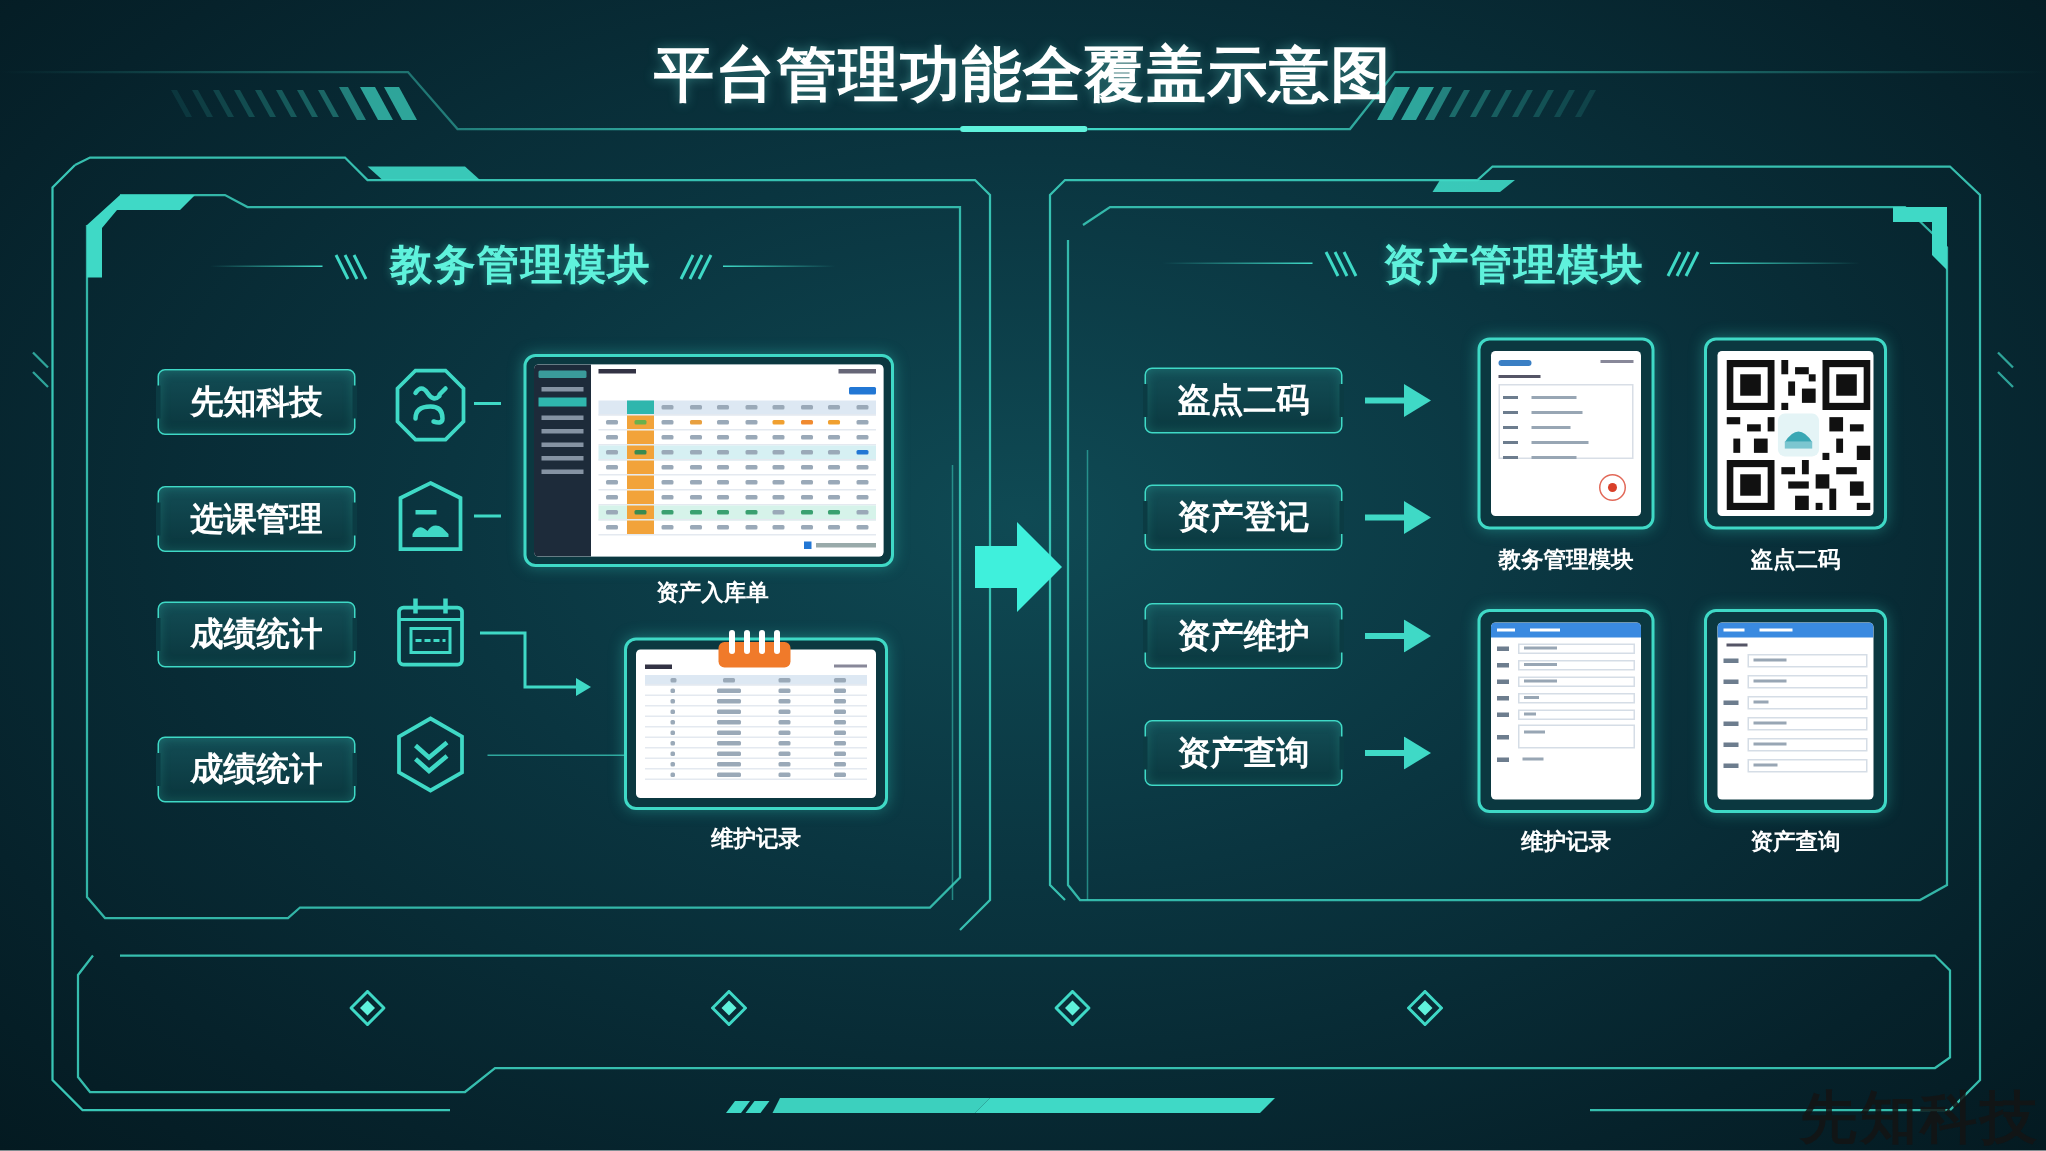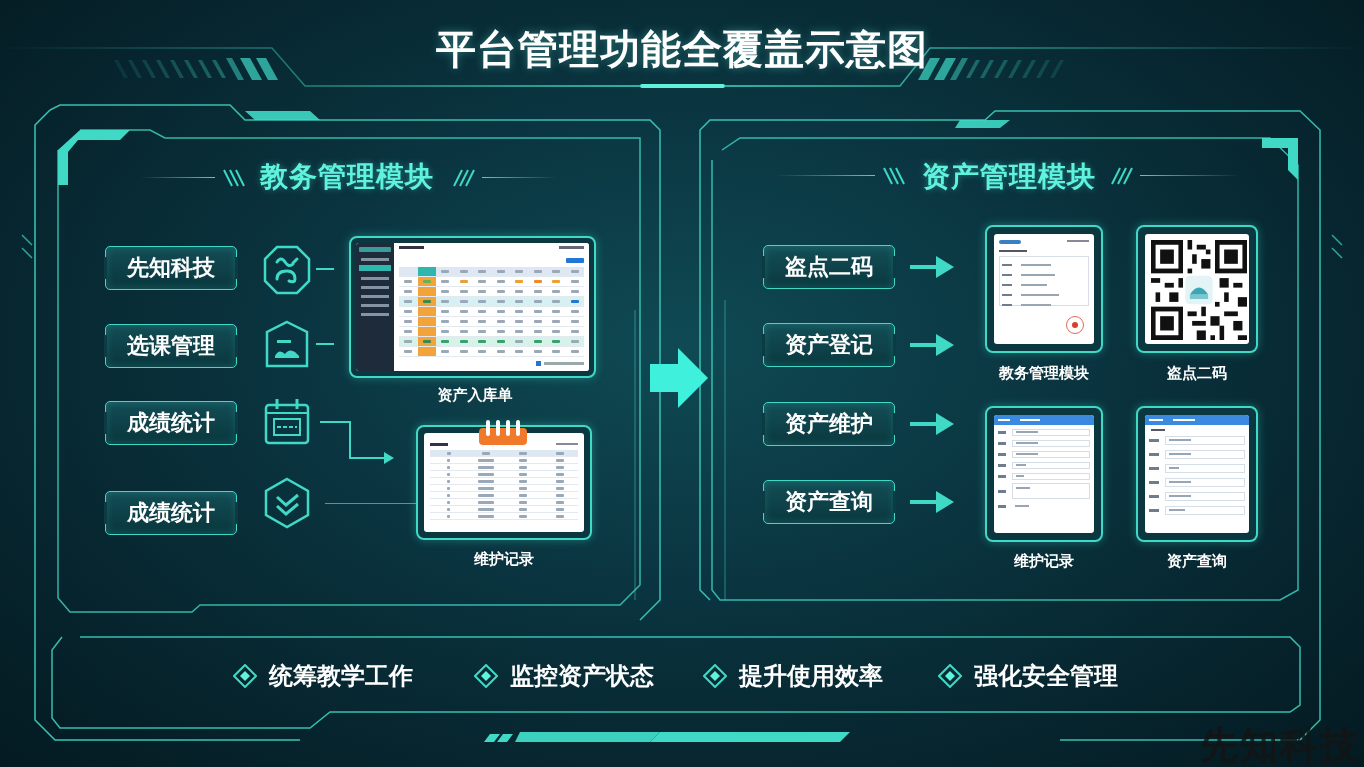--- a/index.html
+++ b/index.html
@@ -864,38 +864,34 @@
   </div>
   <div class="cap" style="left:1142px;top:552px;width:110px">资产查询</div>
 </div>
 
 <div>
   <div class="bullet" style="left:233px;top:660px">
     <svg class="diamond" viewBox="0 0 24 24">
         <polygon points="12,1 23,12 12,23 1,12" fill="none" stroke="#3fd9c6" stroke-width="2"></polygon>
         <polygon points="12,7 17,12 12,17 7,12" fill="#5ff2dc"></polygon>
       </svg>
-    <span>统筹教学工作</span>
   </div>
   <div class="bullet" style="left:474px;top:660px">
     <svg class="diamond" viewBox="0 0 24 24">
         <polygon points="12,1 23,12 12,23 1,12" fill="none" stroke="#3fd9c6" stroke-width="2"></polygon>
         <polygon points="12,7 17,12 12,17 7,12" fill="#5ff2dc"></polygon>
       </svg>
-    <span>监控资产状态</span>
   </div>
   <div class="bullet" style="left:703px;top:660px">
     <svg class="diamond" viewBox="0 0 24 24">
         <polygon points="12,1 23,12 12,23 1,12" fill="none" stroke="#3fd9c6" stroke-width="2"></polygon>
         <polygon points="12,7 17,12 12,17 7,12" fill="#5ff2dc"></polygon>
       </svg>
-    <span>提升使用效率</span>
   </div>
   <div class="bullet" style="left:938px;top:660px">
     <svg class="diamond" viewBox="0 0 24 24">
         <polygon points="12,1 23,12 12,23 1,12" fill="none" stroke="#3fd9c6" stroke-width="2"></polygon>
         <polygon points="12,7 17,12 12,17 7,12" fill="#5ff2dc"></polygon>
       </svg>
-    <span>强化安全管理</span>
   </div>
 </div>
 
 <div class="wm">先知科技</div>
 
 </body></html>

